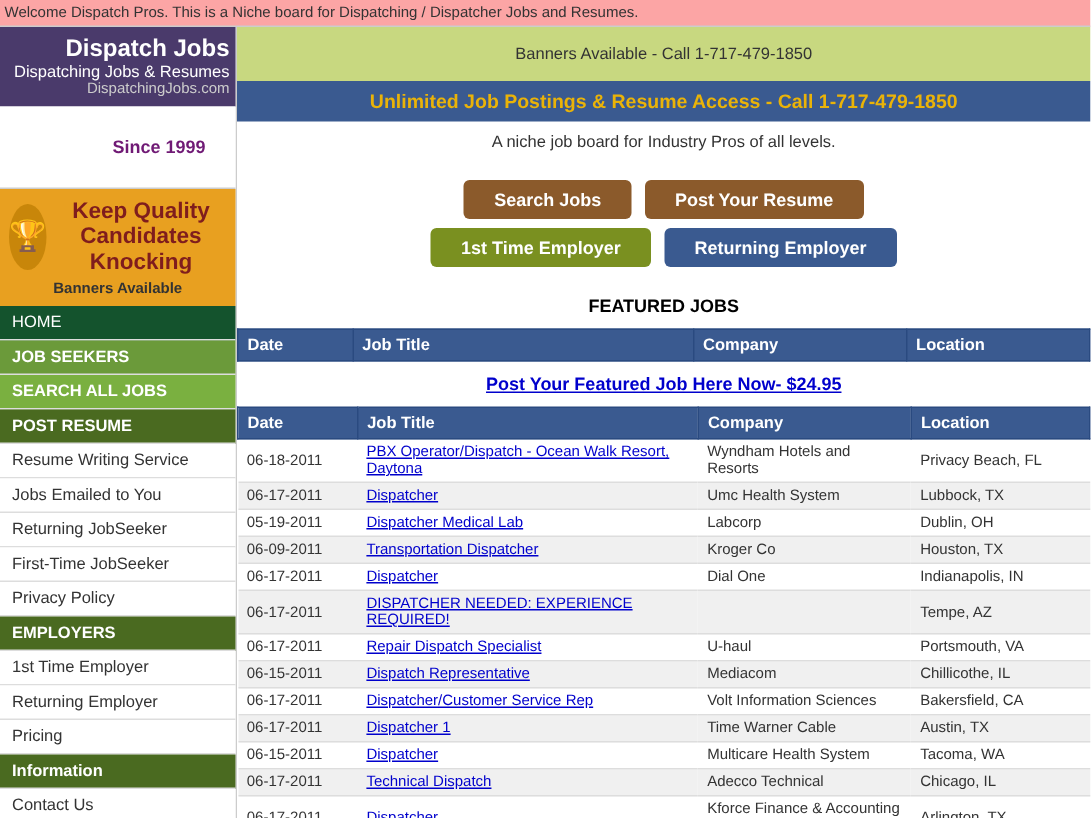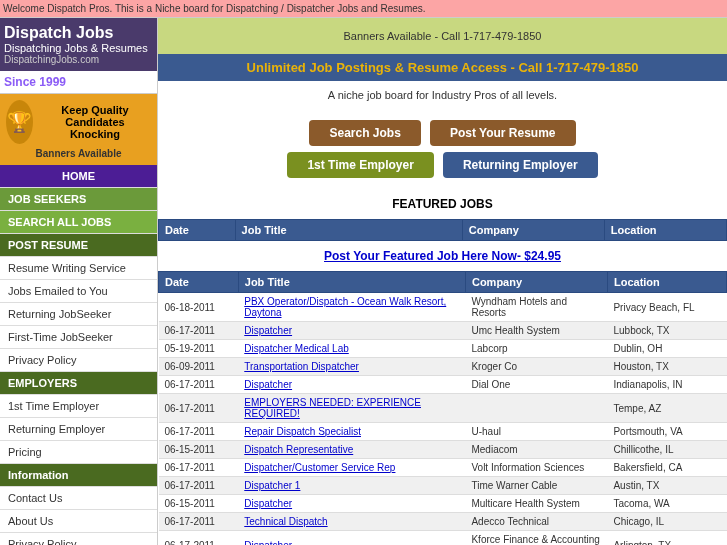--- a/index.html
+++ b/index.html
@@ -7,33 +7,33 @@
 
     
     #top-bar { background: #fca5a5; text-align: left; padding: 3px; font-size: 10px; color: #333; border-bottom: 1px solid #ccc; }
 
     
     #layout { display: flex; width: 727px; }
 
     
     #sidebar { width: 158px; min-width: 158px; background: #fff; border-right: 1px solid #ccc; }
 
-    #sidebar-logo { background: #4a3a6b; text-align: left; padding: 6px 4px; }
+    #sidebar-logo { background: #4a3a6b; text-align: right; padding: 6px 4px; }
     #sidebar-logo .logo-title { color: #fff; font-size: 16px; font-weight: bold; }
     #sidebar-logo .logo-sub { color: #fff; font-size: 11px; }
     #sidebar-logo .logo-url { color: #ccc; font-size: 10px; }
 
-    #sidebar-since { background: #fff; text-align: left; padding: 4px; font-size: 12px; font-weight: bold; color: #8b5cf6; border-bottom: 1px solid #ccc; }
+    #sidebar-since { background: #fff; text-align: right; padding: 20px; font-size: 12px; font-weight: bold; color: #701a75; border-bottom: 1px solid #ccc; }
 
     #sidebar-banner { background: #e8a020; padding: 6px; text-align: center; position: relative; }
     #sidebar-banner .banner-text { color: #fff; font-weight: bold; font-size: 13px; display: inline-block; vertical-align: middle; }
     #sidebar-banner .banners-avail { color: #333; font-size: 10px; font-weight: bold; margin-top: 4px; }
 
     .sidebar-nav-item { display: block; padding: 5px 8px; font-size: 11px; text-decoration: none; border-bottom: 1px solid #ddd; cursor: pointer; }
-    .sidebar-nav-item.dark-green { background: #4c1d95; color: #fff; font-weight: bold; text-align: center; }
+    .sidebar-nav-item.dark-green { background: #14532d; color: #fff; font-weight: normal; }
     .sidebar-nav-item.medium-green { background: #6b9a3a; color: #fff; font-weight: bold; }
     .sidebar-nav-item.light-green { background: #7ab040; color: #fff; font-weight: bold; }
     .sidebar-nav-item.section-header { background: #4a6a20; color: #fff; font-weight: bold; }
     .sidebar-nav-item.white-item { background: #fff; color: #333; }
 
     
     #main { flex: 1; }
 
     #banner-strip { background: #c8d880; text-align: center; padding: 12px; font-size: 11px; color: #333; }
 
@@ -80,21 +80,21 @@
       <div class="logo-sub">Dispatching Jobs &amp; Resumes</div>
       <div class="logo-url">DispatchingJobs.com</div>
     </div>
     <div id="sidebar-since">Since 1999</div>
     <div id="sidebar-banner">
       <div style="display:flex; align-items:center; justify-content:center; gap:6px;">
         <div style="width:44px; height:44px; background:#c8860a; border-radius:50%; display:flex; align-items:center; justify-content:center;">
           <span style="font-size:20px;">🏆</span>
         </div>
         <div>
-          <div class="banner-text" style="font-size:11px; color:#000000; font-weight:bold;">Keep Quality Candidates Knocking</div>
+          <div class="banner-text" style="font-size:15px; color:#7f1d1d; font-weight:bold;">Keep Quality Candidates Knocking</div>
         </div>
       </div>
       <div class="banners-avail">Banners Available</div>
     </div>
 
     <a class="sidebar-nav-item dark-green">HOME</a>
     <a class="sidebar-nav-item medium-green">JOB SEEKERS</a>
     <a class="sidebar-nav-item light-green">SEARCH ALL JOBS</a>
     <a class="sidebar-nav-item section-header">POST RESUME</a>
     <a class="sidebar-nav-item white-item">Resume Writing Service</a>
@@ -178,21 +178,21 @@
     <td>Houston, TX</td>
   </tr>
           <tr>
     <td class="date-col">06-17-2011</td>
     <td><a href="#">Dispatcher</a></td>
     <td>Dial One</td>
     <td>Indianapolis, IN</td>
   </tr>
           <tr>
     <td class="date-col">06-17-2011</td>
-    <td><a href="#">EMPLOYERS NEEDED: EXPERIENCE REQUIRED!</a></td>
+    <td><a href="#">DISPATCHER NEEDED: EXPERIENCE REQUIRED!</a></td>
     <td></td>
     <td>Tempe, AZ</td>
   </tr>
           <tr>
     <td class="date-col">06-17-2011</td>
     <td><a href="#">Repair Dispatch Specialist</a></td>
     <td>U-haul</td>
     <td>Portsmouth, VA</td>
   </tr>
           <tr>

